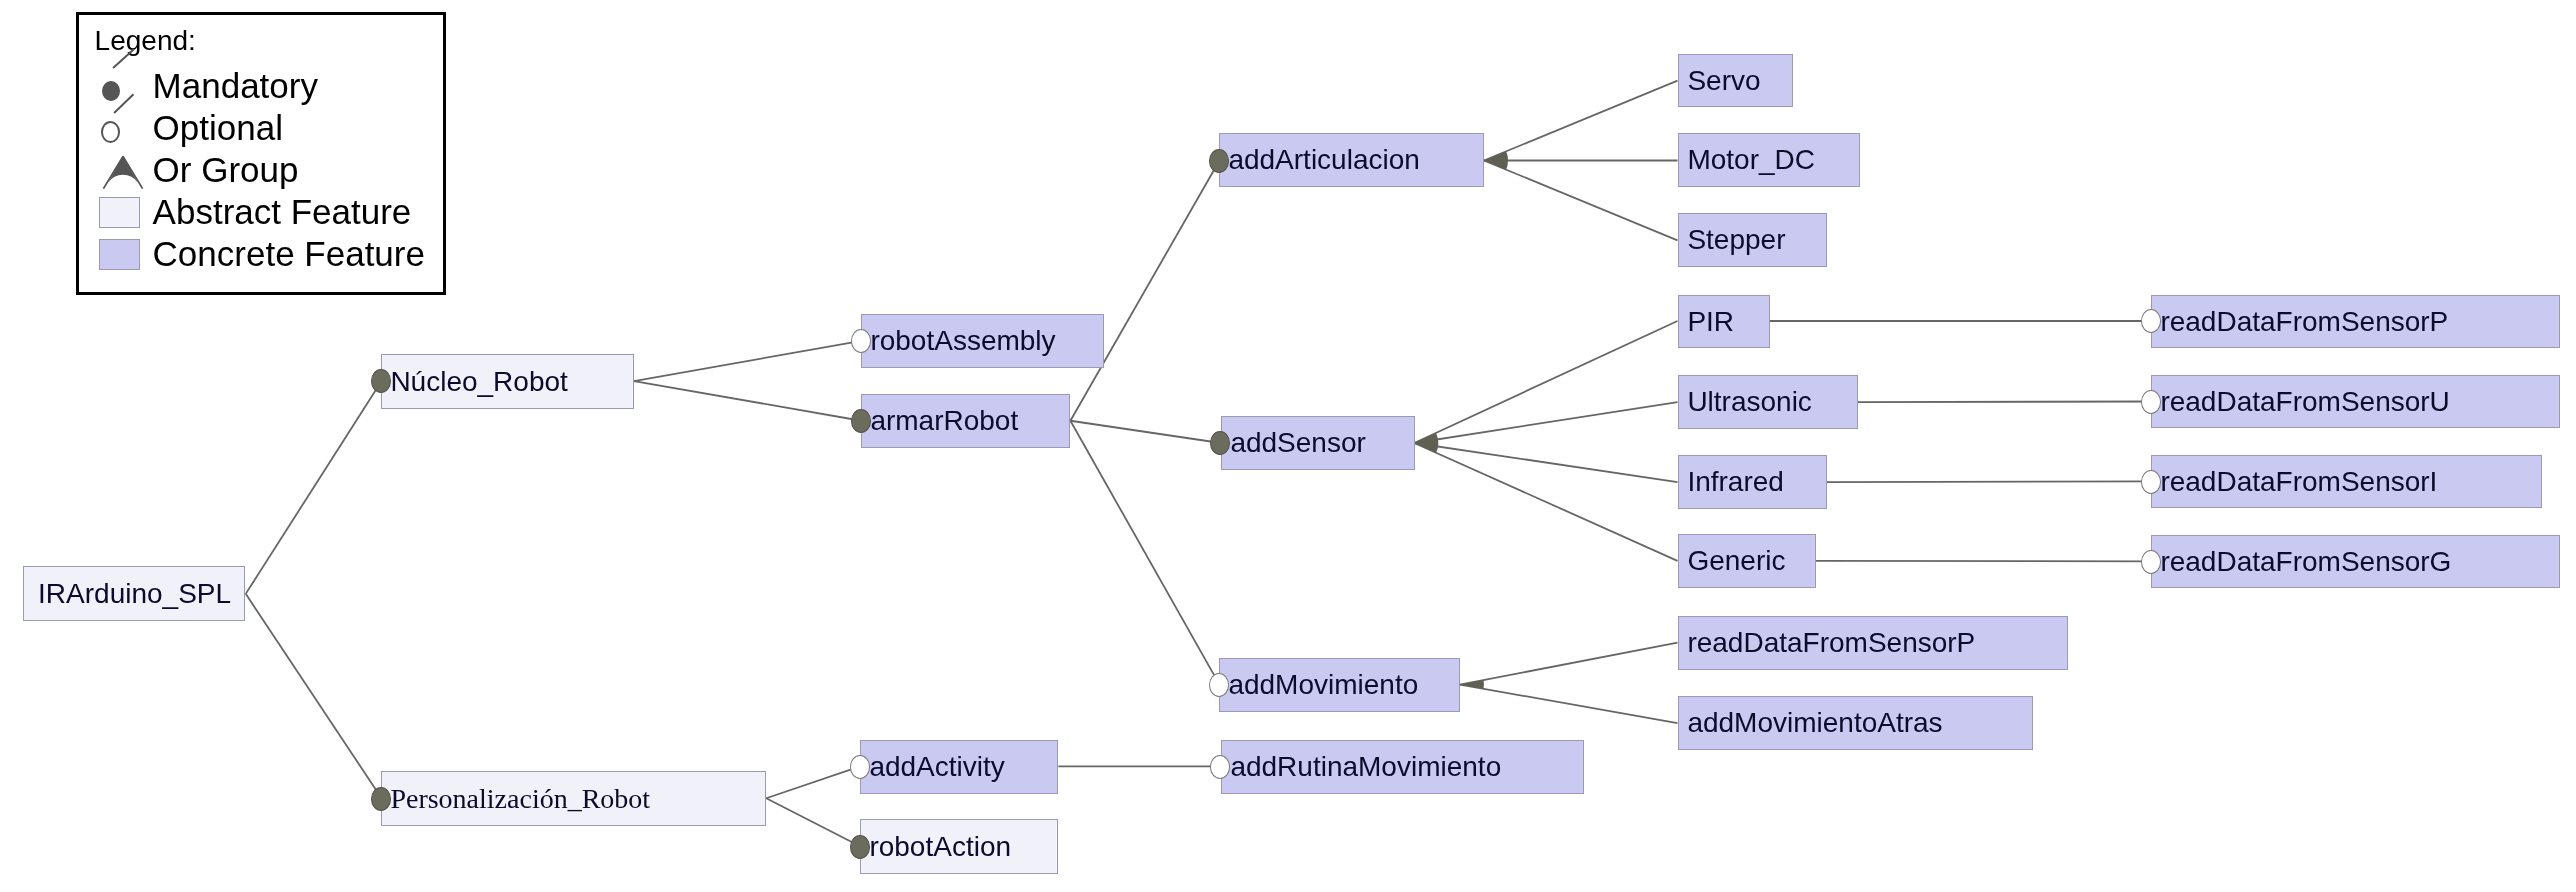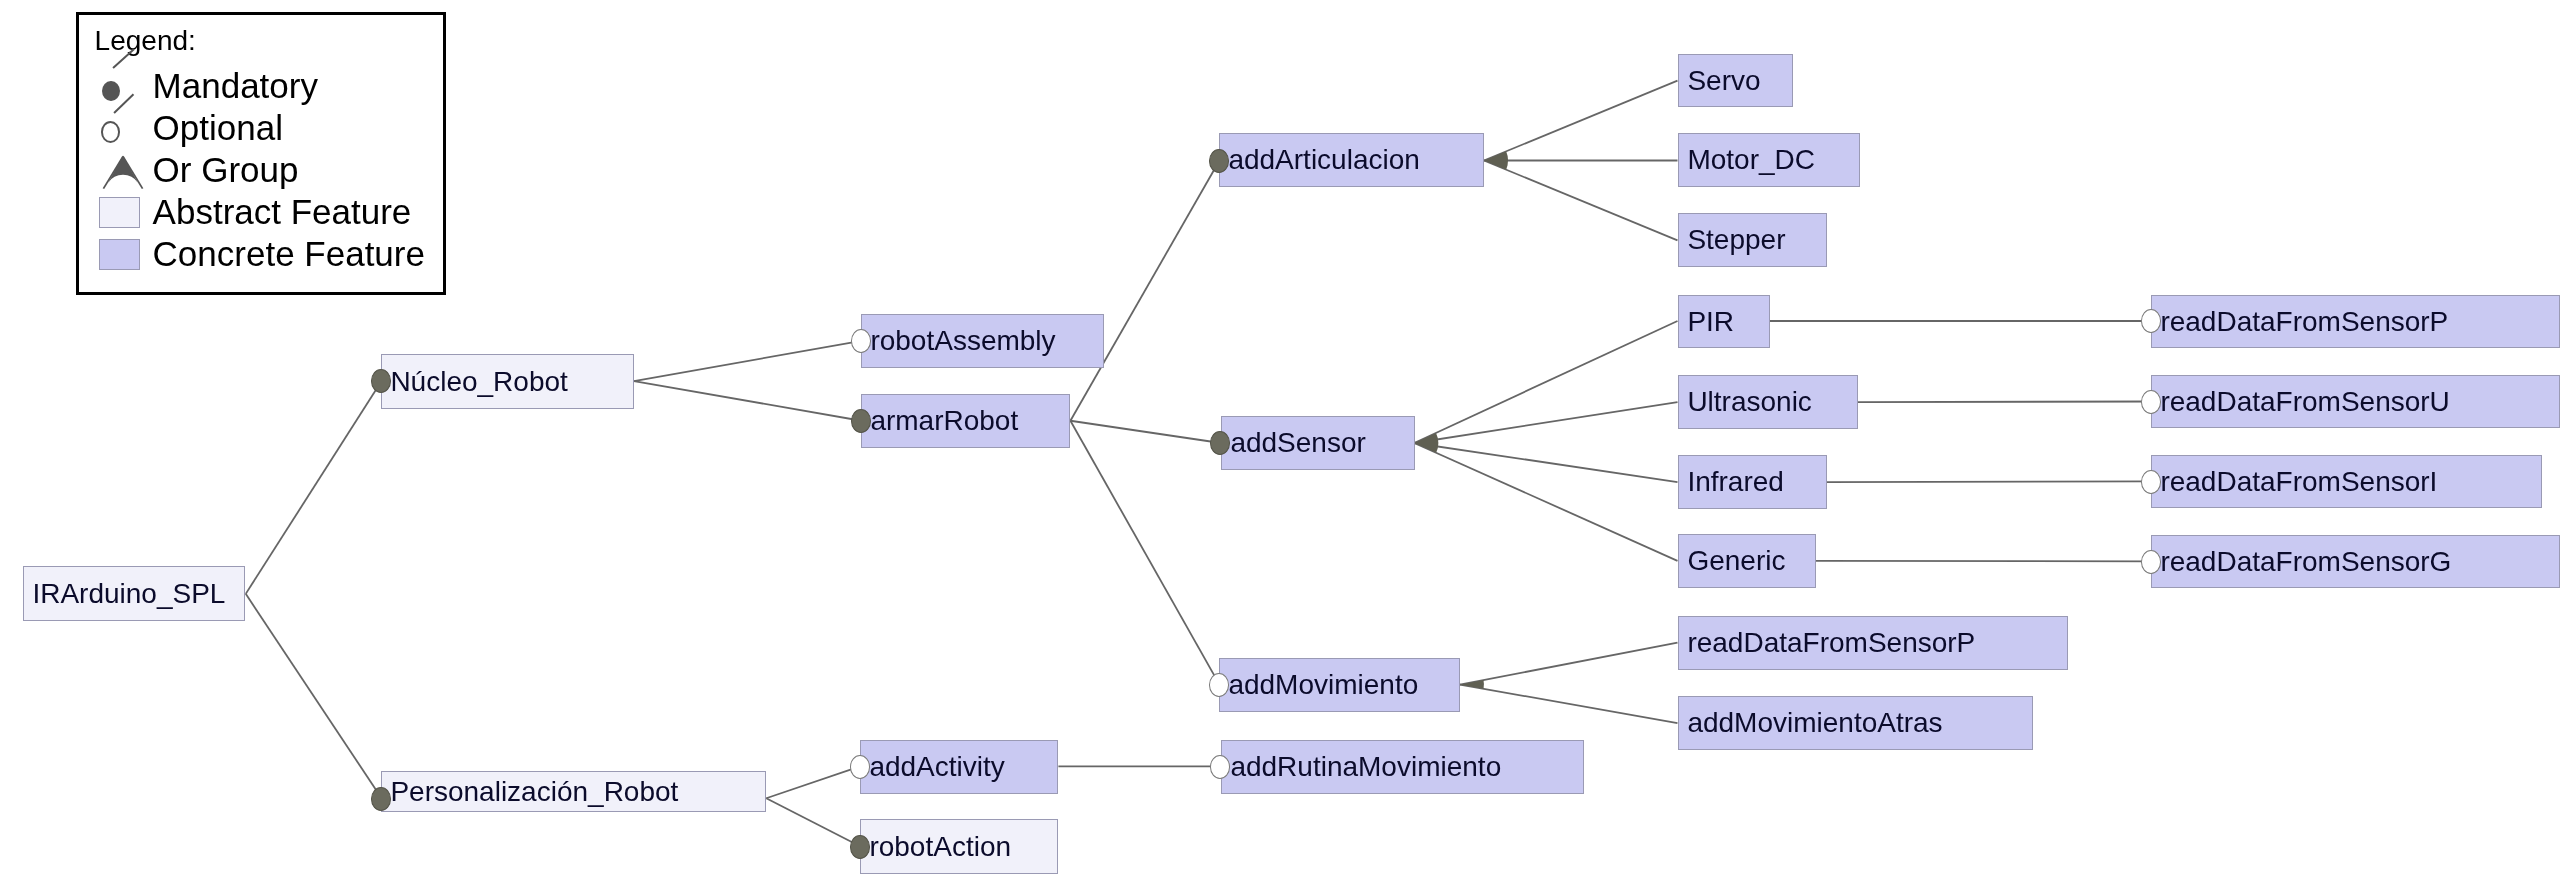--- a/index.html
+++ b/index.html
@@ -210,28 +210,28 @@
 
     <div class="legend-row">
       <span class="sym">
         <span class="sym-box concrete"></span>
       </span>
       <span class="txt">Concrete Feature</span>
     </div>
   </div>
 
   <div id="nodes-layer">
-      <div class="node abstract" style="left: 23px; top: 566px; width: 222px; height: 55px;">
+      <div class="node abstract" style="left: 23px; top: 566px; width: 222px; height: 55px; justify-content: center;">
         <span class="lbl">IRArduino_SPL</span>
       </div>
       <div class="node abstract" style="left: 381px; top: 354px; width: 253px; height: 55px;">
         <span class="lbl">Núcleo_Robot</span>
       </div>
       <div class="marker mandatory" style="left: 371px; top: 369px;"></div>
-      <div class="node abstract" style="left: 381px; top: 771px; width: 385px; height: 41px;">
+      <div class="node abstract" style="left: 381px; top: 771px; width: 385px; height: 55px; font-family: Liberation Serif, serif;">
         <span class="lbl">Personalización_Robot</span>
       </div>
       <div class="marker mandatory" style="left: 371px; top: 787px;"></div>
       <div class="node concrete" style="left: 861px; top: 314px; width: 243px; height: 54px;">
         <span class="lbl">robotAssembly</span>
       </div>
       <div class="marker optional" style="left: 851px; top: 329px;"></div>
       <div class="node concrete" style="left: 861px; top: 394px; width: 209px; height: 54px;">
         <span class="lbl">armarRobot</span>
       </div>

